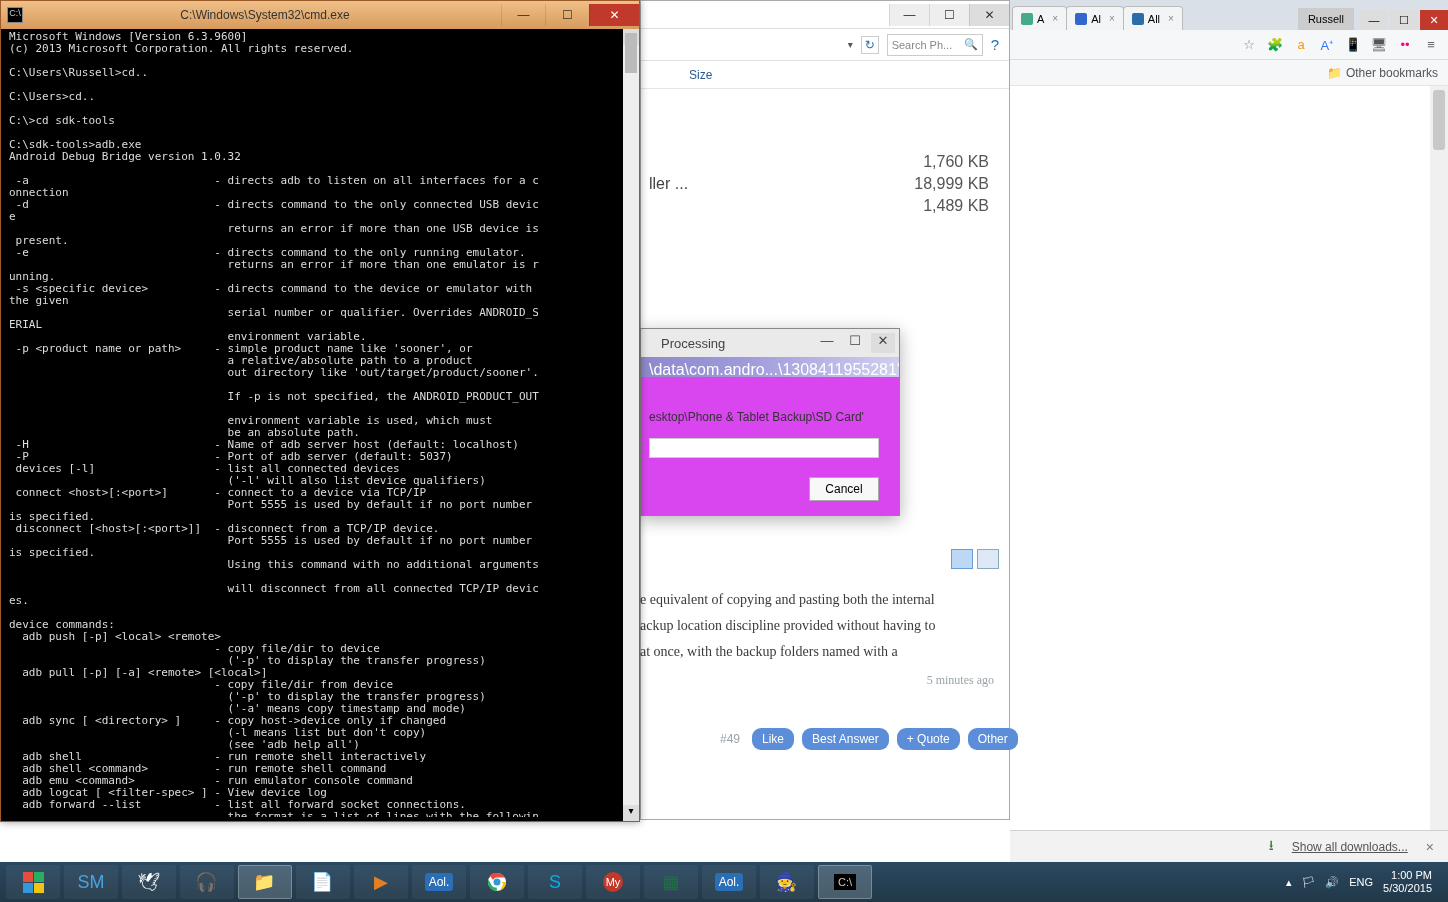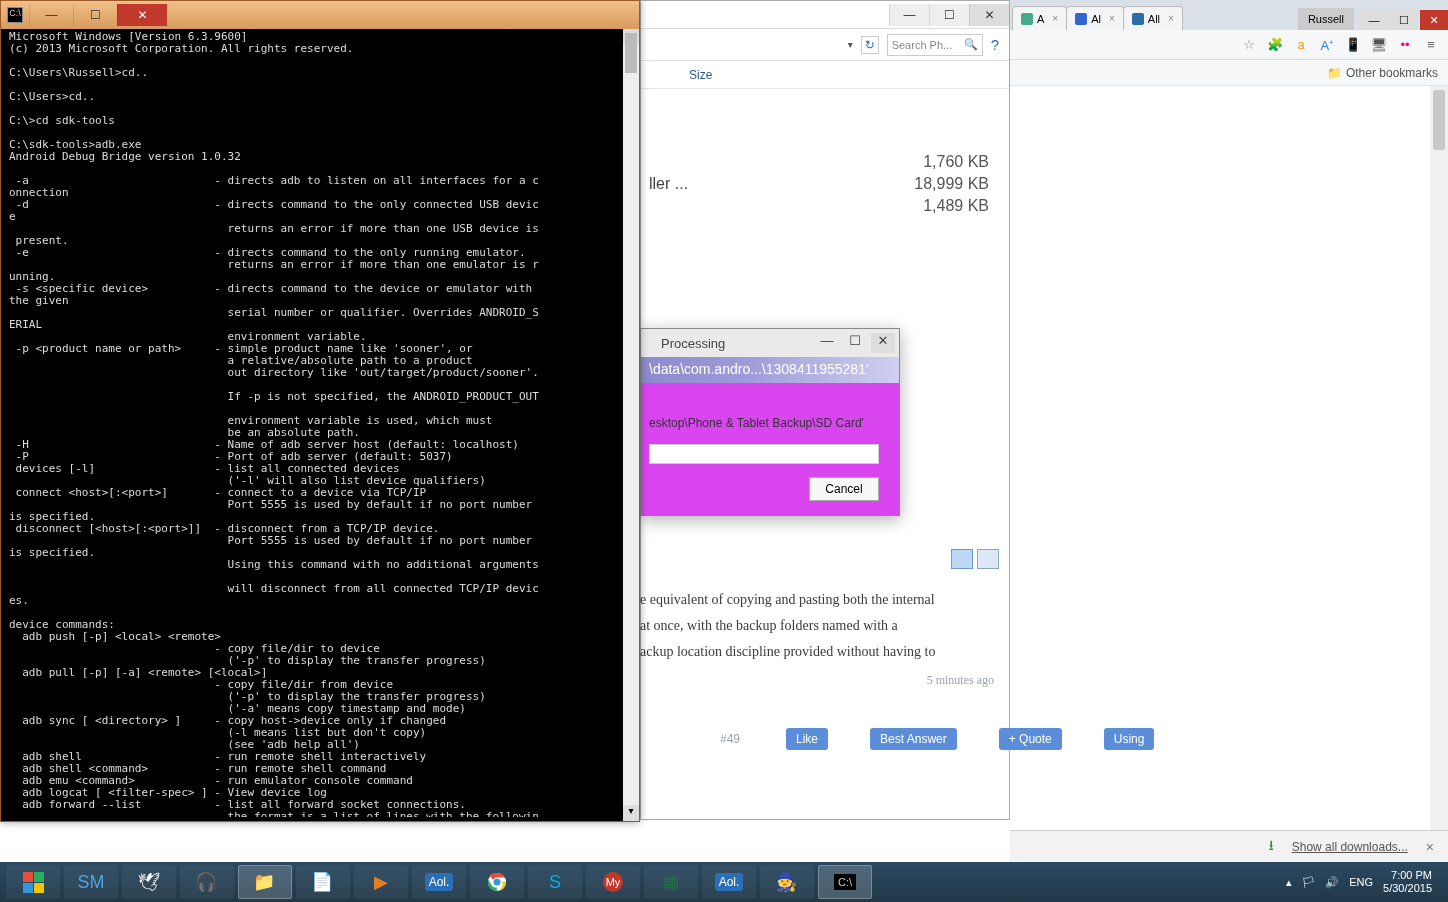--- a/index.html
+++ b/index.html
@@ -159,43 +159,43 @@
 }
 .article-snip p{margin-bottom:6px;}
 .timestamp{position:absolute;right:16px;top:80px;font-size:12px;color:#9aa3a9;}
 .forum-actions{
   position:absolute; left:720px; top:728px; z-index:15;
   display:flex; align-items:center; gap:8px;
 }
 .post-num{font-size:12px;color:#9aa3a9;margin-right:4px;}
 .fbtn{
   font-size:12px;color:#fff;background:#5b8dd8;
-  border-radius:3px;padding:4px 10px;cursor:pointer;margin-left:34px;
+  border-radius:9px;padding:4px 10px;cursor:pointer;
 }
 .fbtn.best{}
 .fbtn.quote{}
 .fbtn.reply{}
 
 
 .proc-dialog{
   position:absolute;left:640px;top:328px;width:260px;height:188px;
   background:#d946ef;border:1px solid #888;z-index:40;
   box-shadow:0 4px 16px rgba(0,0,0,.3);
 }
 .proc-title{
   height:28px;background:#eaeaea;
   display:flex;align-items:center;padding-left:20px;
   font-size:13px;color:#444;position:relative;
 }
 .proc-title .mini{position:absolute;right:60px;top:4px;width:24px;height:20px;text-align:center;cursor:pointer;}
 .proc-title .sq{position:absolute;right:32px;top:4px;width:24px;height:20px;text-align:center;cursor:pointer;}
 .proc-title .cls{position:absolute;right:4px;top:4px;width:24px;height:20px;background:#ddd;text-align:center;cursor:pointer;}
 .proc-band{
-  height:26px;background:linear-gradient(90deg,#8d89cb,#9f9ad9 40%,#cfcff0);
-  color:#fff;font-size:14px;padding:4px 8px;white-space:nowrap;overflow:hidden;
+  height:20px;background:linear-gradient(90deg,#8d89cb,#9f9ad9 40%,#cfcff0);
+  color:#fff;font-size:16px;padding:4px 8px;white-space:nowrap;overflow:hidden;
 }
 .proc-path{font-size:12px;color:#333;padding:8px 5px 14px 8px;white-space:nowrap;overflow:hidden;margin-top:25px;}
 .proc-prog{
   height:20px;margin:0 8px;background:white;border:1px solid #ccc;width:230px;
 }
 .proc-cancel{
   position:absolute;right:20px;bottom:14px;
   width:70px;height:24px;border:1px solid #aaa;background:#f8f8f8;
   font-size:12px;display:flex;align-items:center;justify-content:center;cursor:pointer;
 }
@@ -236,20 +236,21 @@
   display:flex;align-items:center;gap:10px;color:#fff;font-size:11px;padding-right:10px;
 }
 .clock{text-align:right;line-height:13px;}
 </style>
 </head>
 <body>
 
 <div class="cmd-window">
   <div class="cmd-titlebar">
     <div class="cmd-icon">C:\</div>
+    <div class="cmd-title">C:\Windows\System32\cmd.exe</div>
     <div class="win-btns">
       <div class="win-btn">—</div>
       <div class="win-btn">☐</div>
       <div class="win-btn close">✕</div>
     </div>
   </div>
   <pre class="cmd-body">Microsoft Windows [Version 6.3.9600]
 (c) 2013 Microsoft Corporation. All rights reserved.
 
 C:\Users\Russell&gt;cd..
@@ -404,31 +405,31 @@
     </span>
   </div>
   <div class="browser-content"></div>
   <div class="browser-scrollbar">
     <div class="thumb"></div>
   </div>
 </div>
 
 <div class="article-snip">
   <p>e equivalent of copying and pasting both the internal</p>
+  <p>ackup location discipline provided without having to</p>
   <p>at once, with the backup folders named with a</p>
-  <p>ackup location discipline provided without having to</p>
   <div class="timestamp">5 minutes ago</div>
 </div>
 
 <div class="forum-actions">
   <span class="post-num">#49</span>
   <span class="fbtn">Like</span>
   <span class="fbtn best">Best Answer</span>
   <span class="fbtn quote">+ Quote</span>
-  <span class="fbtn reply">Using</span>
+  <span class="fbtn reply">Other</span>
 </div>
 
 <div class="proc-dialog">
   <div class="proc-title">
     <span>Processing</span>
     <span class="mini">—</span>
     <span class="sq">☐</span>
     <span class="cls">✕</span>
   </div>
   <div class="proc-band">\data\com.andro...\1308411955281'</div>
@@ -500,17 +501,17 @@
   <div class="tb-item active">
       <span class="tb-ico" style="background:#000;color:#ccc;padding:2px 4px;font-size:11px;">C:\</span>
     </div>
   <div class="tb-spacer"></div>
   <div class="systray">
     <span>▴</span>
     <span>🏳</span>
     <span>🔊</span>
     <span>ENG</span>
     <div class="clock">
-      <div>7:00 PM</div>
+      <div>1:00 PM</div>
       <div>5/30/2015</div>
     </div>
   </div>
 </div>
 
 </body></html>

